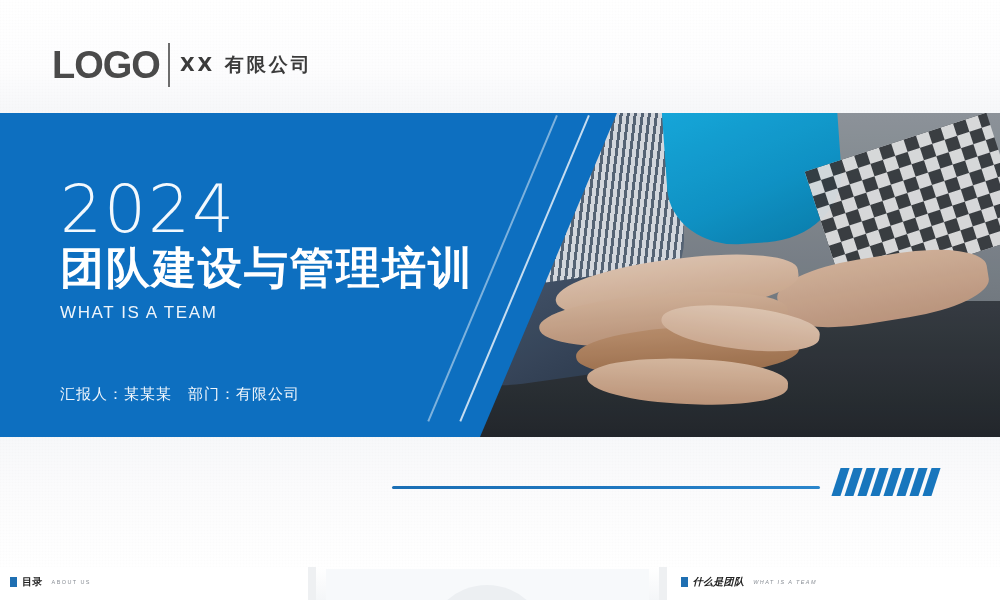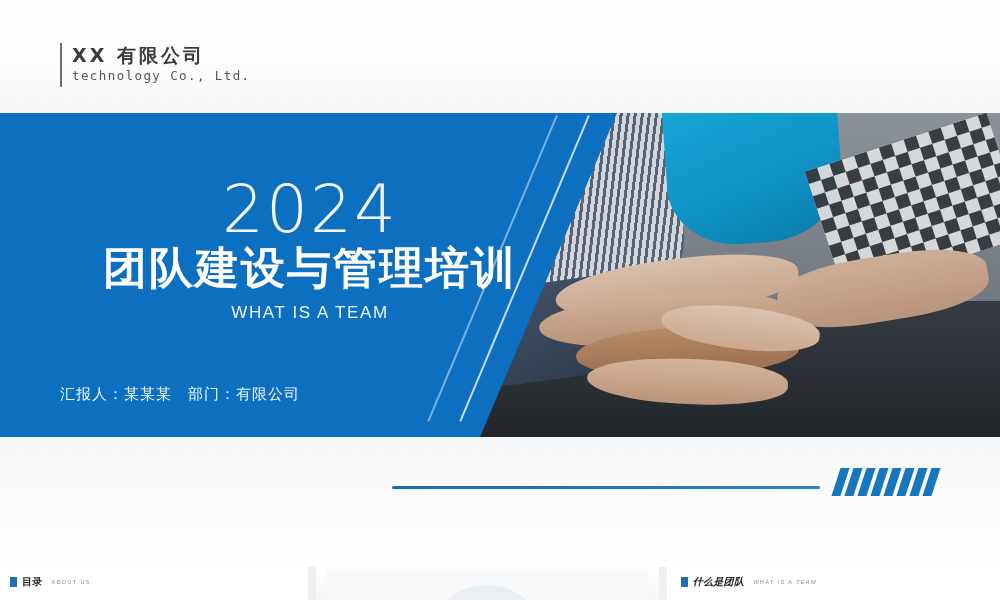--- a/index.html
+++ b/index.html
@@ -37,33 +37,33 @@
   .logo-block{
     position:absolute; left:52px; top:40px; display:flex; align-items:center; height:50px;
   }
   .logo-mark{
     font-size:38px; font-weight:bold; color:#4a4a4a; letter-spacing:-1px;
     line-height:1; font-family:"Liberation Sans",sans-serif;
   }
   .logo-divider{
     width:2px; height:44px; background:#6d6d6d; margin:0 10px 0 8px;
   }
-  .logo-text{ display:flex; flex-direction:column; justify-content:center; }
+  .logo-text{ display:flex; flex-direction:row; justify-content:center; }
   .logo-cn{
     font-size:19px; font-weight:bold; color:#3b3b3b; letter-spacing:3px; line-height:1.15;
     font-family:"DejaVu Sans","Liberation Sans",sans-serif;
   }
   .logo-en{
     font-size:12.5px; color:#555; letter-spacing:1.4px; line-height:1.3; margin-top:1px;
     font-family:"DejaVu Sans Mono","Liberation Mono",monospace;
   }
 
   
   .banner{
-    position:absolute; left:0; top:113px; width:1000px; height:324px; overflow:hidden;text-align:center;
+    position:absolute; left:0; top:113px; width:1000px; height:324px; overflow:hidden;
   }
   
   .photo{
     position:absolute; right:0; top:0; width:530px; height:324px; overflow:hidden;
     background:#3c4147;
   }
   .ph-bg{ position:absolute; inset:0;
     background:linear-gradient(160deg,#8d9299 0%, #6e757c 40%, #4a5056 75%, #2d3136 100%); }
   .ph-wall{ position:absolute; left:0; top:0; width:100%; height:58%;
     background:linear-gradient(180deg,#9aa0a6 0%, #7d848b 100%); }
@@ -180,24 +180,24 @@
 </style>
 </head>
 <body>
 
 <div class="slide-canvas">
   <div class="topwash"></div>
   <div class="botwash"></div>
   <div class="noise"></div>
 
   <div class="logo-block">
+    <span class="logo-mark">LOGO</span>
     <span class="logo-divider"></span>
     <span class="logo-text">
       <span class="logo-cn">XX 有限公司</span>
-      <span class="logo-en">technology Co., Ltd.</span>
     </span>
   </div>
 
   <div class="banner">
     <div class="photo">
       <div class="ph-bg"></div>
       <div class="ph-wall"></div>
       <div class="ph-stripe"></div>
       <div class="ph-cyan"></div>
       <div class="ph-check"></div>

